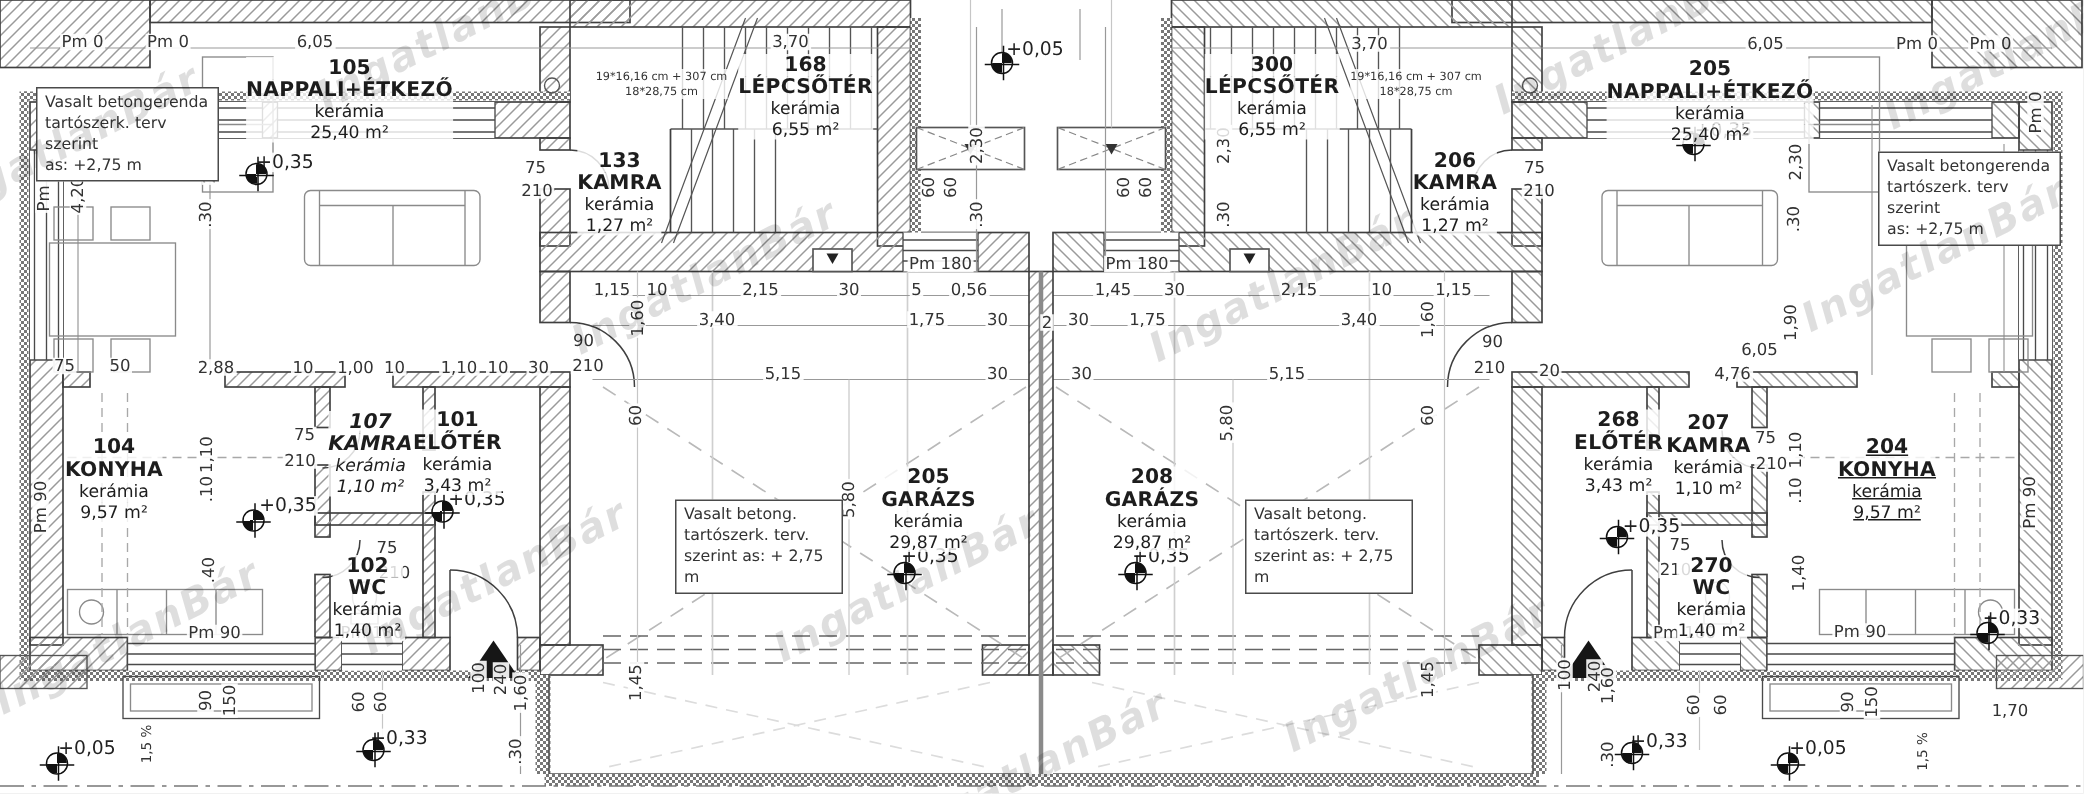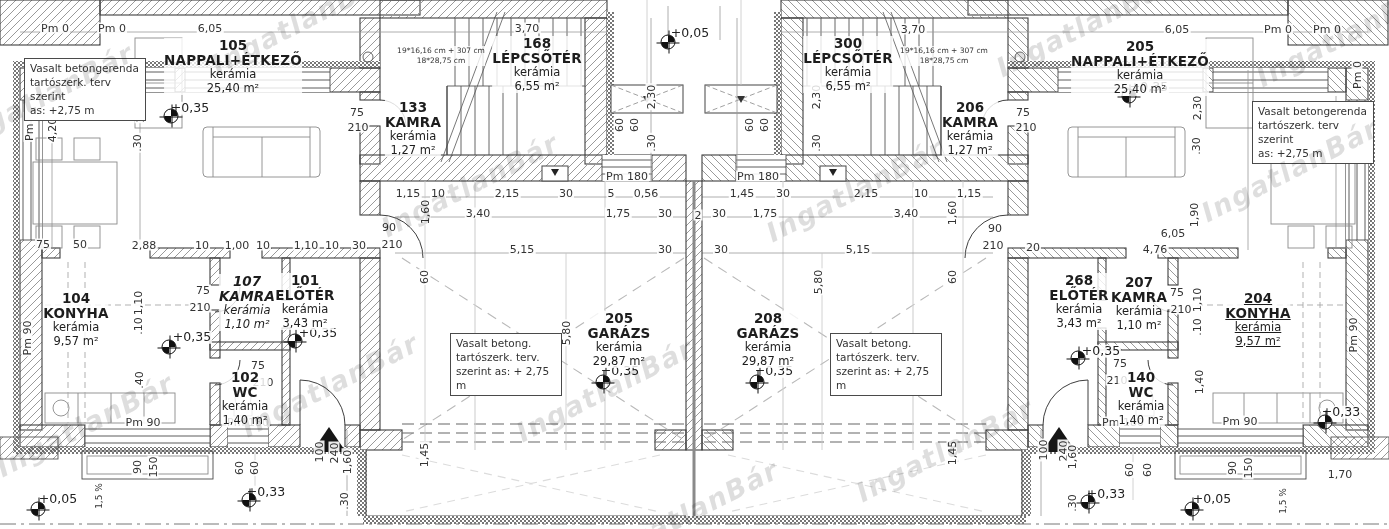--- a/index.html
+++ b/index.html
@@ -416,21 +416,21 @@
         <span class="room-sub">kerámia</span>
         <span class="room-sub">1,10 m²</span>
       </div>
       <div class="room" style="left: 1258px; top: 291px; text-decoration: underline;">
         <span class="room-num">204</span>
         <span class="room-name">KONYHA</span>
         <span class="room-sub">kerámia</span>
         <span class="room-sub">9,57 m²</span>
       </div>
       <div class="room" style="left: 1141px; top: 370px;">
-        <span class="room-num">140</span>
+        <span class="room-num">270</span>
         <span class="room-name">WC</span>
         <span class="room-sub">kerámia</span>
         <span class="room-sub">1,40 m²</span>
       </div>
       <div class="note" style="left: 24px; top: 58px; width: 110px;">
         <span>Vasalt betongerenda</span>
         <span>tartószerk. terv szerint</span>
         <span>as: +2,75 m</span>
       </div>
       <div class="note" style="left: 1252px; top: 101px; width: 110px;">

